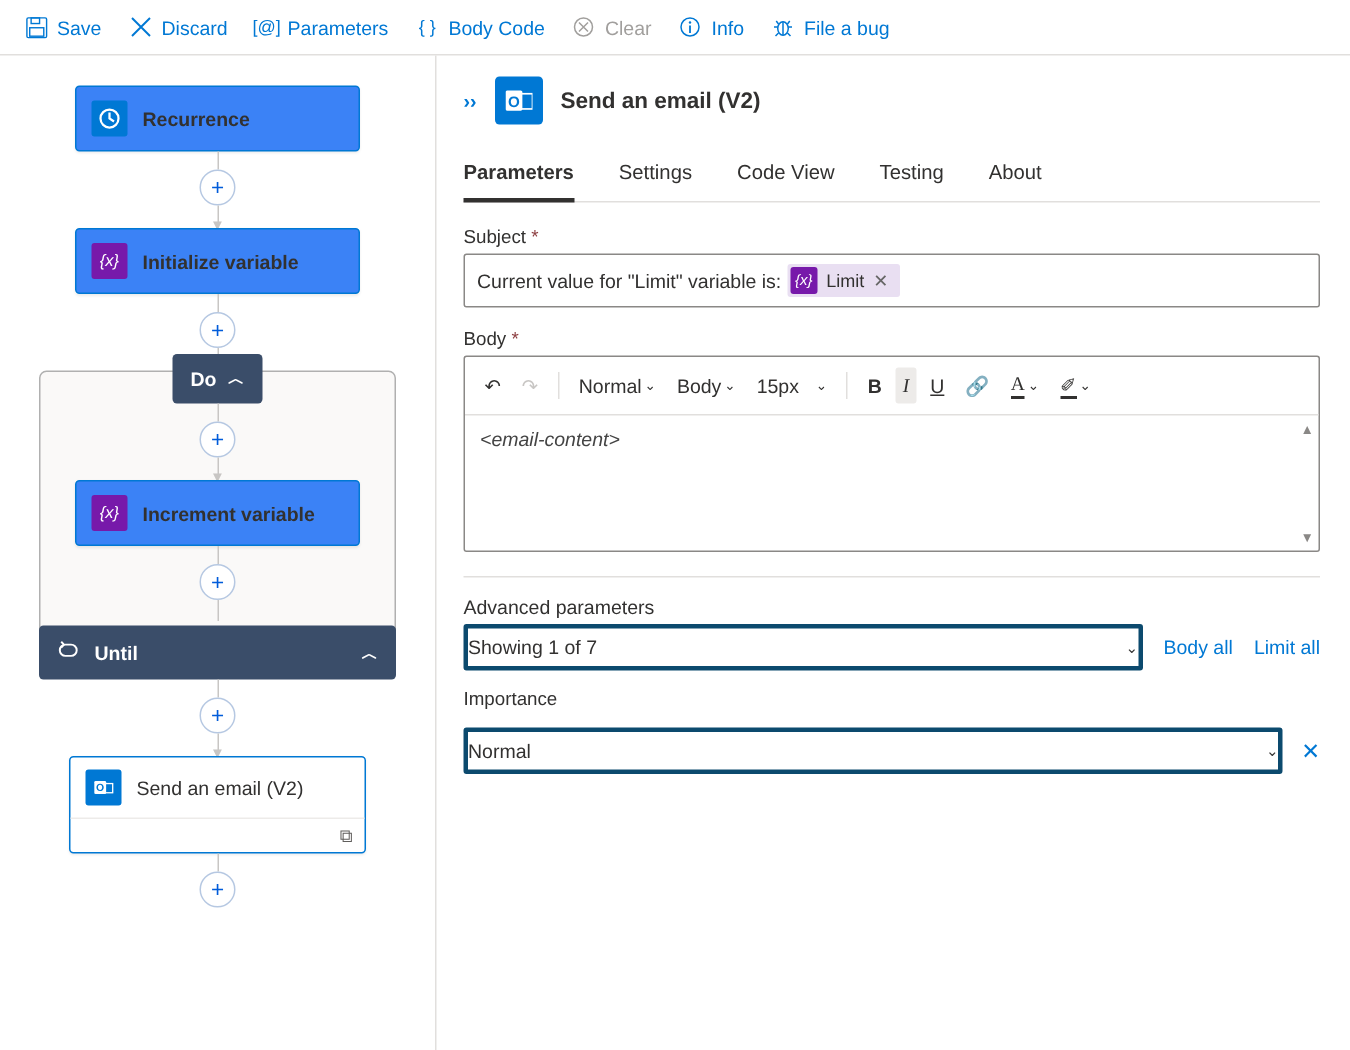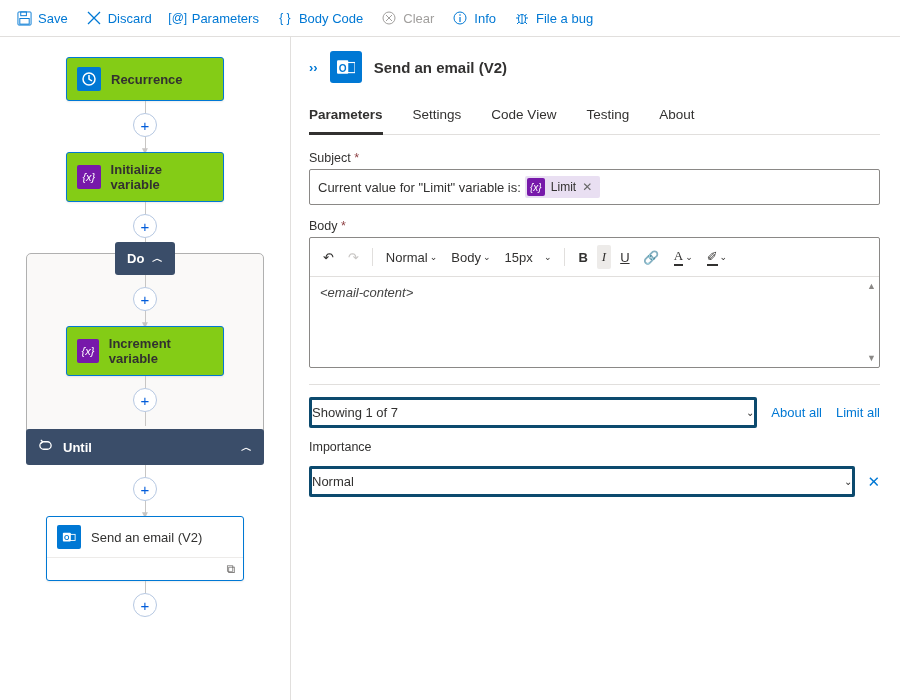--- a/index.html
+++ b/index.html
@@ -10,21 +10,21 @@
   .toolbar-btn { display: flex; align-items: center; gap: 6px; padding: 6px 8px; color: #0078d4; font-size: 13px; cursor: pointer; border-radius: 2px; }
   .toolbar-btn.disabled { color: #a19f9d; }
   .ticon { width: 16px; height: 16px; display: flex; align-items: center; justify-content: center; }
 
   .main { display: flex; height: calc(100% - 36px); }
   .canvas { flex: 0 0 290px; padding: 20px 10px; display: flex; flex-direction: column; align-items: center; overflow: hidden; }
   .canvas-line { width: 1px; height: 12px; background: #c8c6c4; }
   .canvas-arrow { color: #c8c6c4; font-size: 10px; line-height: 4px; margin-bottom: -1px; }
   .plus-btn { width: 24px; height: 24px; border: 1px solid #b6c8e2; border-radius: 12px; color: #015cda; background: #fff; display: flex; align-items: center; justify-content: center; font-size: 15px; cursor: pointer; }
 
-  .card { width: 158px; background: #84cc16; border: 1px solid #0078d4; border-radius: 3px; display: flex; align-items: center; gap: 10px; padding: 9px 10px; box-shadow: 0 1px 2px rgba(0,0,0,0.08); }
+  .card { width: 190px; background: #3b82f6; border: 1px solid #0078d4; border-radius: 3px; display: flex; align-items: center; gap: 10px; padding: 9px 10px; box-shadow: 0 1px 2px rgba(0,0,0,0.08); }
   .card .title { font-size: 13px; font-weight: 600; }
   .card-icon { width: 24px; height: 24px; border-radius: 2px; display: flex; align-items: center; justify-content: center; color: #fff; font-size: 12px; }
   .ic-blue { background: #0078d4; }
   .ic-purple { background: #7719aa; }
 
   .do-group { width: 238px; border: 1px solid #b0b0b0; border-radius: 5px; background: #faf9f8; padding: 0 14px 14px; display: flex; flex-direction: column; align-items: center; }
   .do-header, .until-header { background: #3a4d69; color: #fff; border-radius: 3px; display: flex; align-items: center; justify-content: space-between; font-weight: 600; font-size: 13px; padding: 9px 12px; cursor: pointer; }
   .do-header { width: 60px; margin-top: -12px; }
   .until-header { width: 238px; margin-top: -12px; }
   .until-header .left { display:flex; align-items:center; gap:10px; }
@@ -290,26 +290,27 @@
           <div class="sbar">
               <span>▲</span>
               <span>▼</span>
             </div>
         </div>
       </div>
     </div>
 
     <hr class="divider">
 
+    <div class="adv-head">Advanced parameters</div>
     <div class="adv-row">
       <div class="drop">
         <span>Showing 1 of 7</span>
         <span style="font-size:10px">⌄</span>
       </div>
-      <span class="link">About all</span>
+      <span class="link">Body all</span>
       <span class="link">Limit all</span>
     </div>
 
     <div class="field" style="margin-top:12px">
       <span class="label">Importance</span>
       <div class="imp-row">
         <div class="drop">
           <span>Normal</span>
           <span style="font-size:10px">⌄</span>
         </div>

